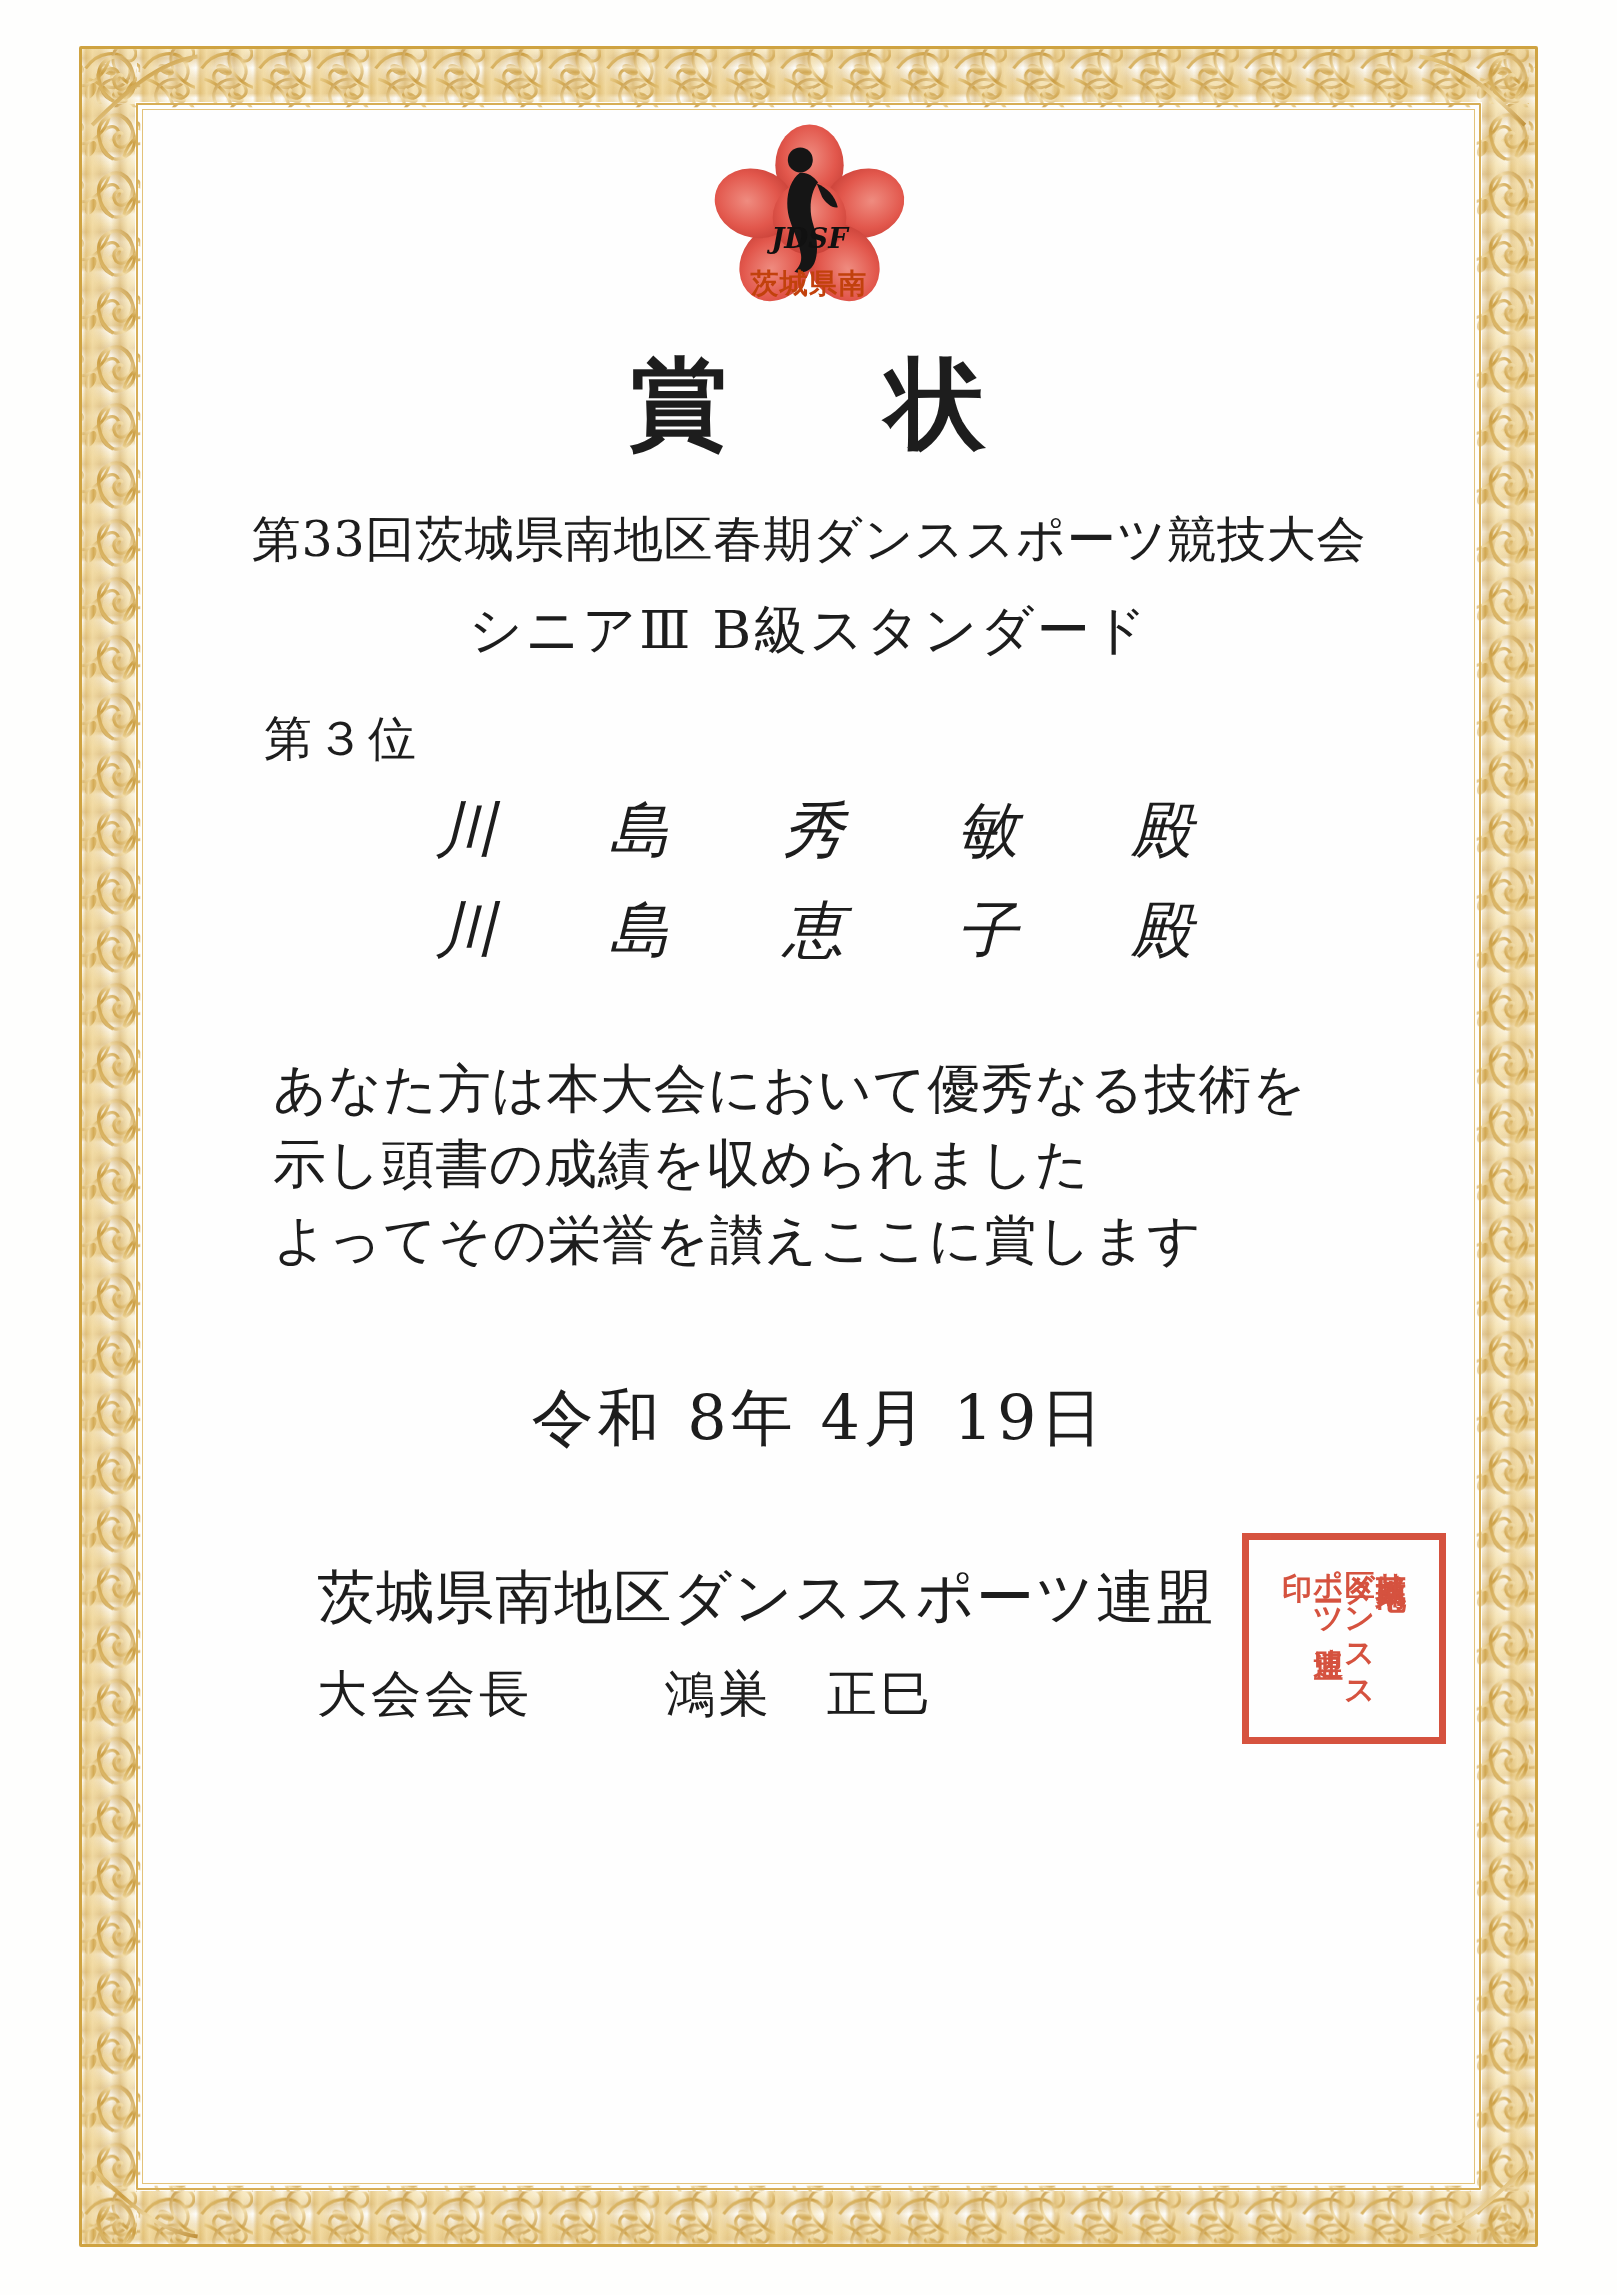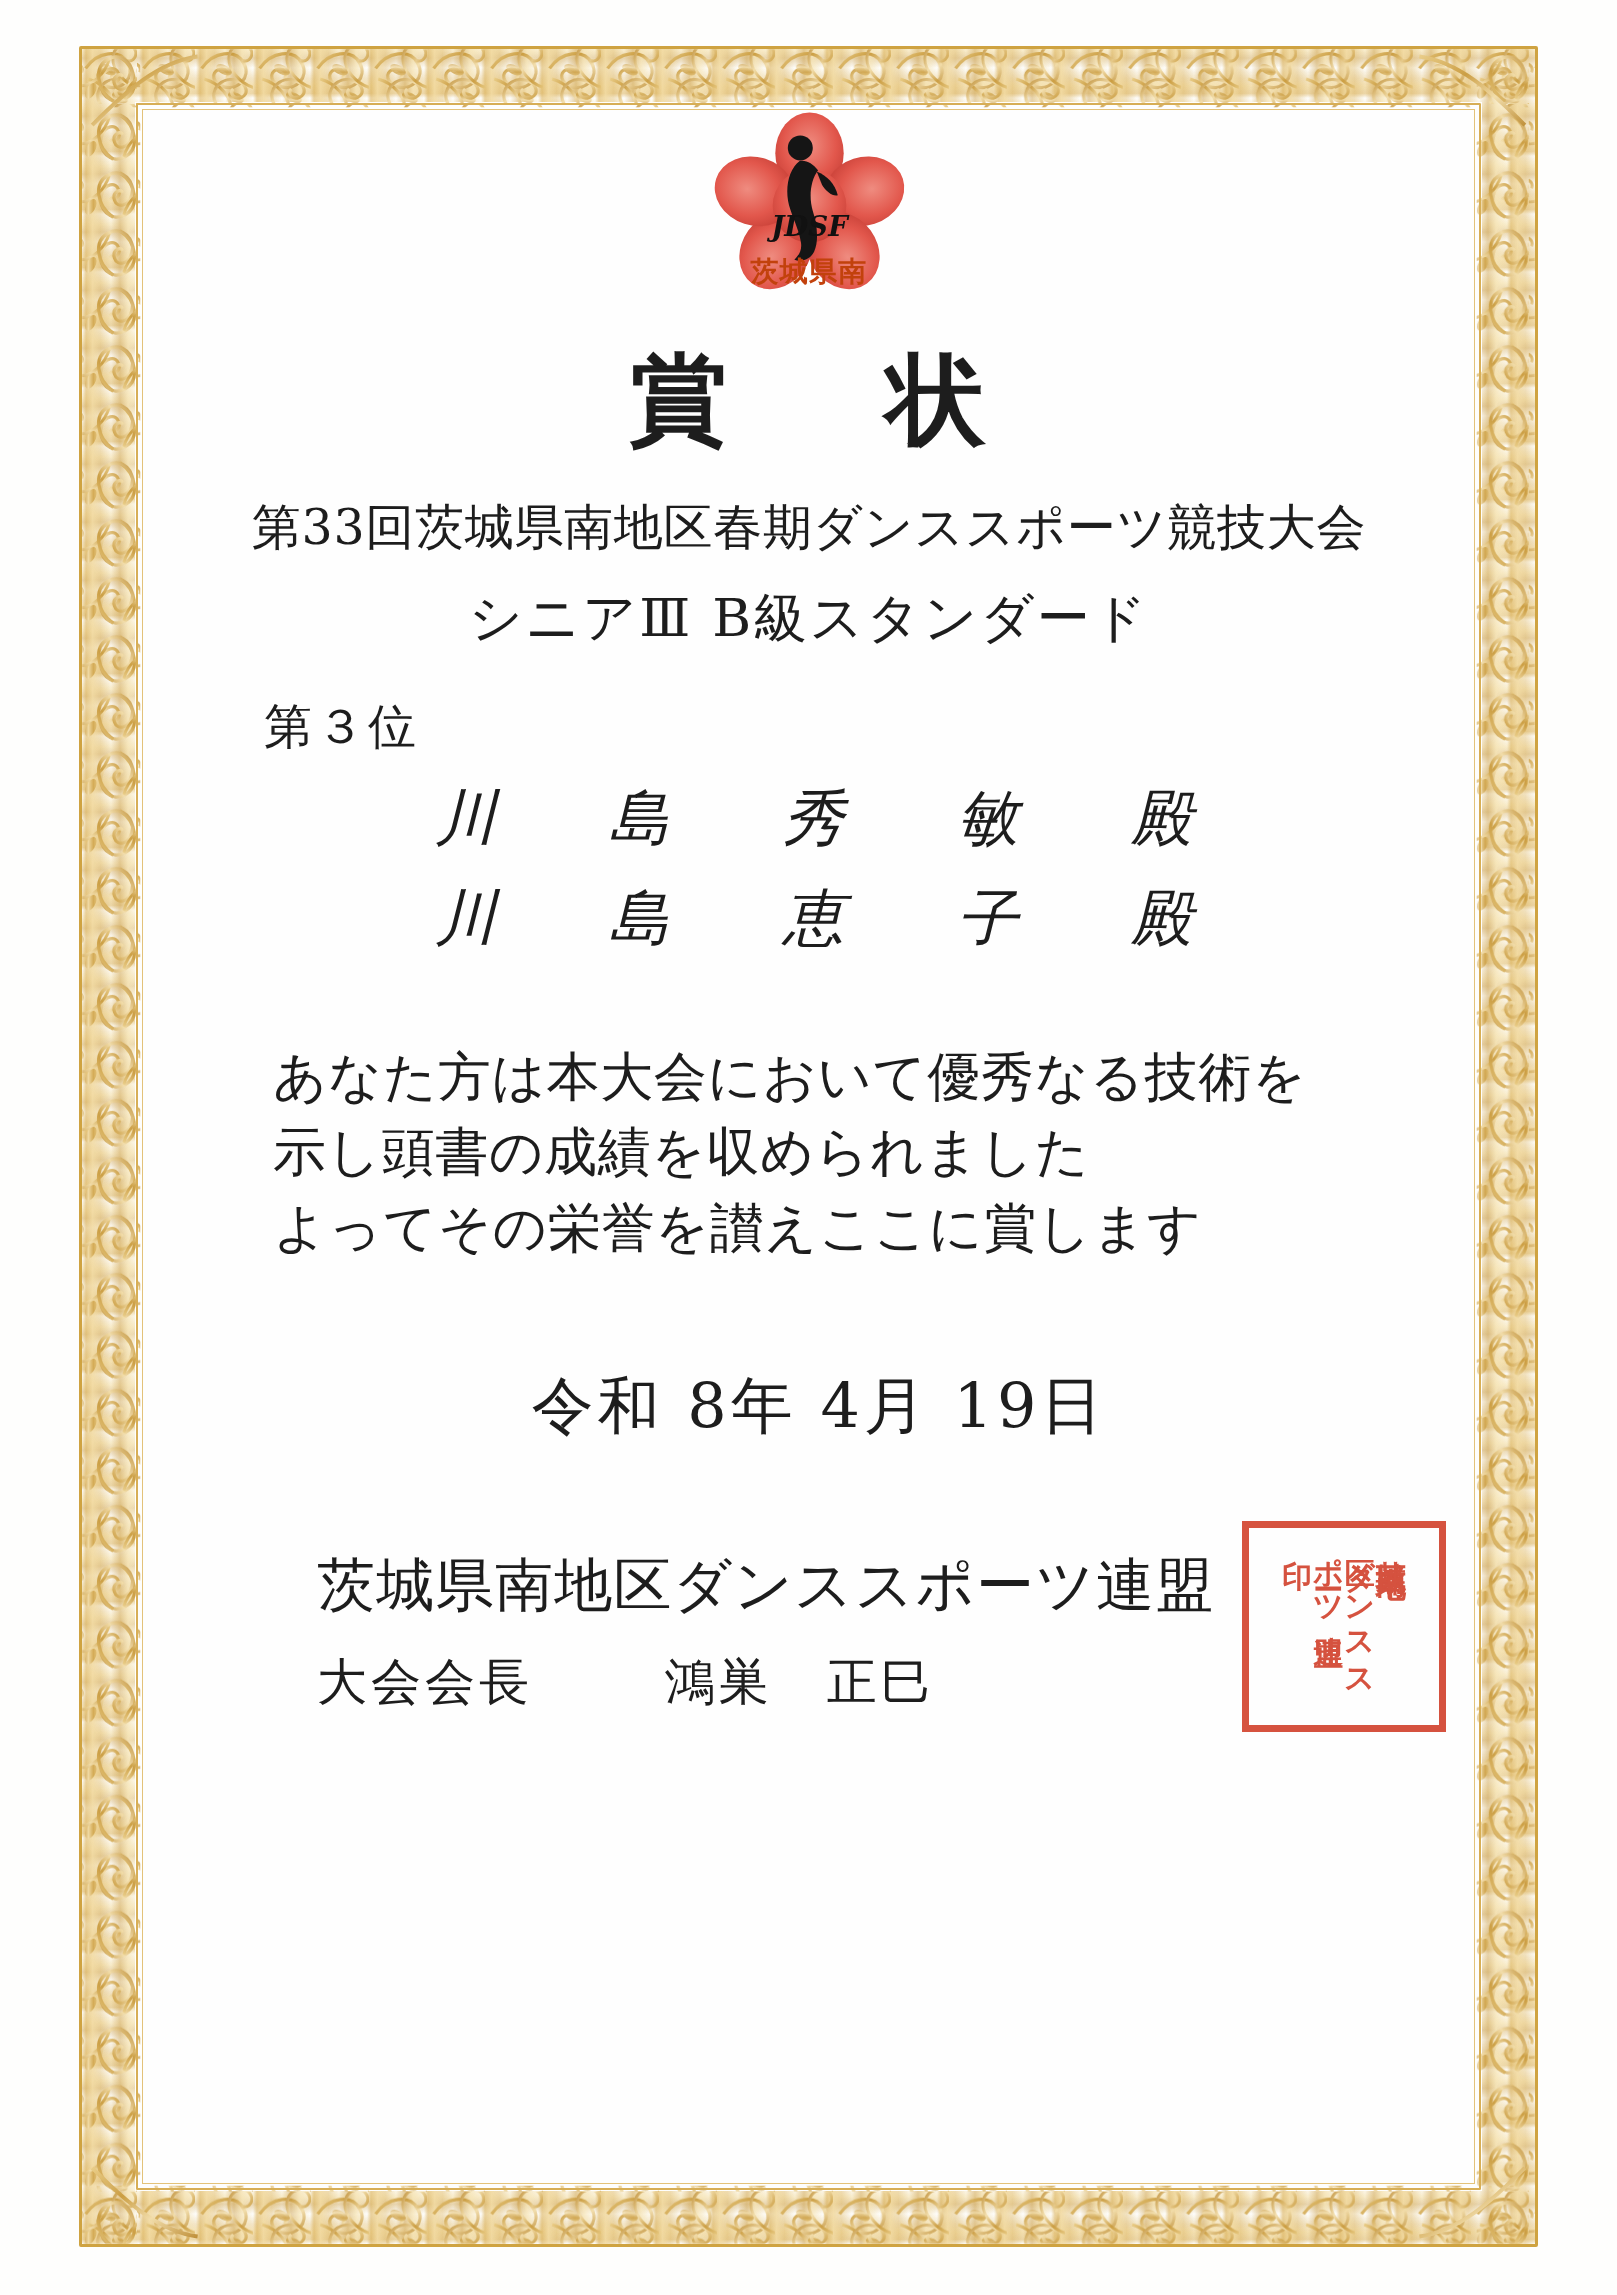--- a/index.html
+++ b/index.html
@@ -94,21 +94,21 @@
   .frame-interior {
     position: absolute;
     left: 65px; top: 65px; right: 65px; bottom: 65px;
     background: #fefefe;
   }
 
   
   .content {
     position: absolute;
     left: 152px;
-    top: 107px;
+    top: 119px;
     width: 1314px;
     height: 2069px;
     text-align: center;
     color: #1d1d1d;
   }
 
   
   .emblem-wrap {
     position: relative;
     width: 100%;
@@ -135,21 +135,21 @@
   }
 
   
   .title {
     font-size: 99px;
     letter-spacing: 30px;
     font-weight: 600;
     margin: 0 0 17px 0;
     padding-left: 26px;
     line-height: 1.15;
-    font-family: Liberation Serif, serif;
+    font-family: Liberation Mono, monospace;
   }
 
   
   .event-name {
     font-size: 49px;
     letter-spacing: 0.7px;
     margin-top: 37px;
     margin-bottom: 22.4px;
     font-family: "DejaVu Serif", "Liberation Serif", serif;
     text-align: center;

